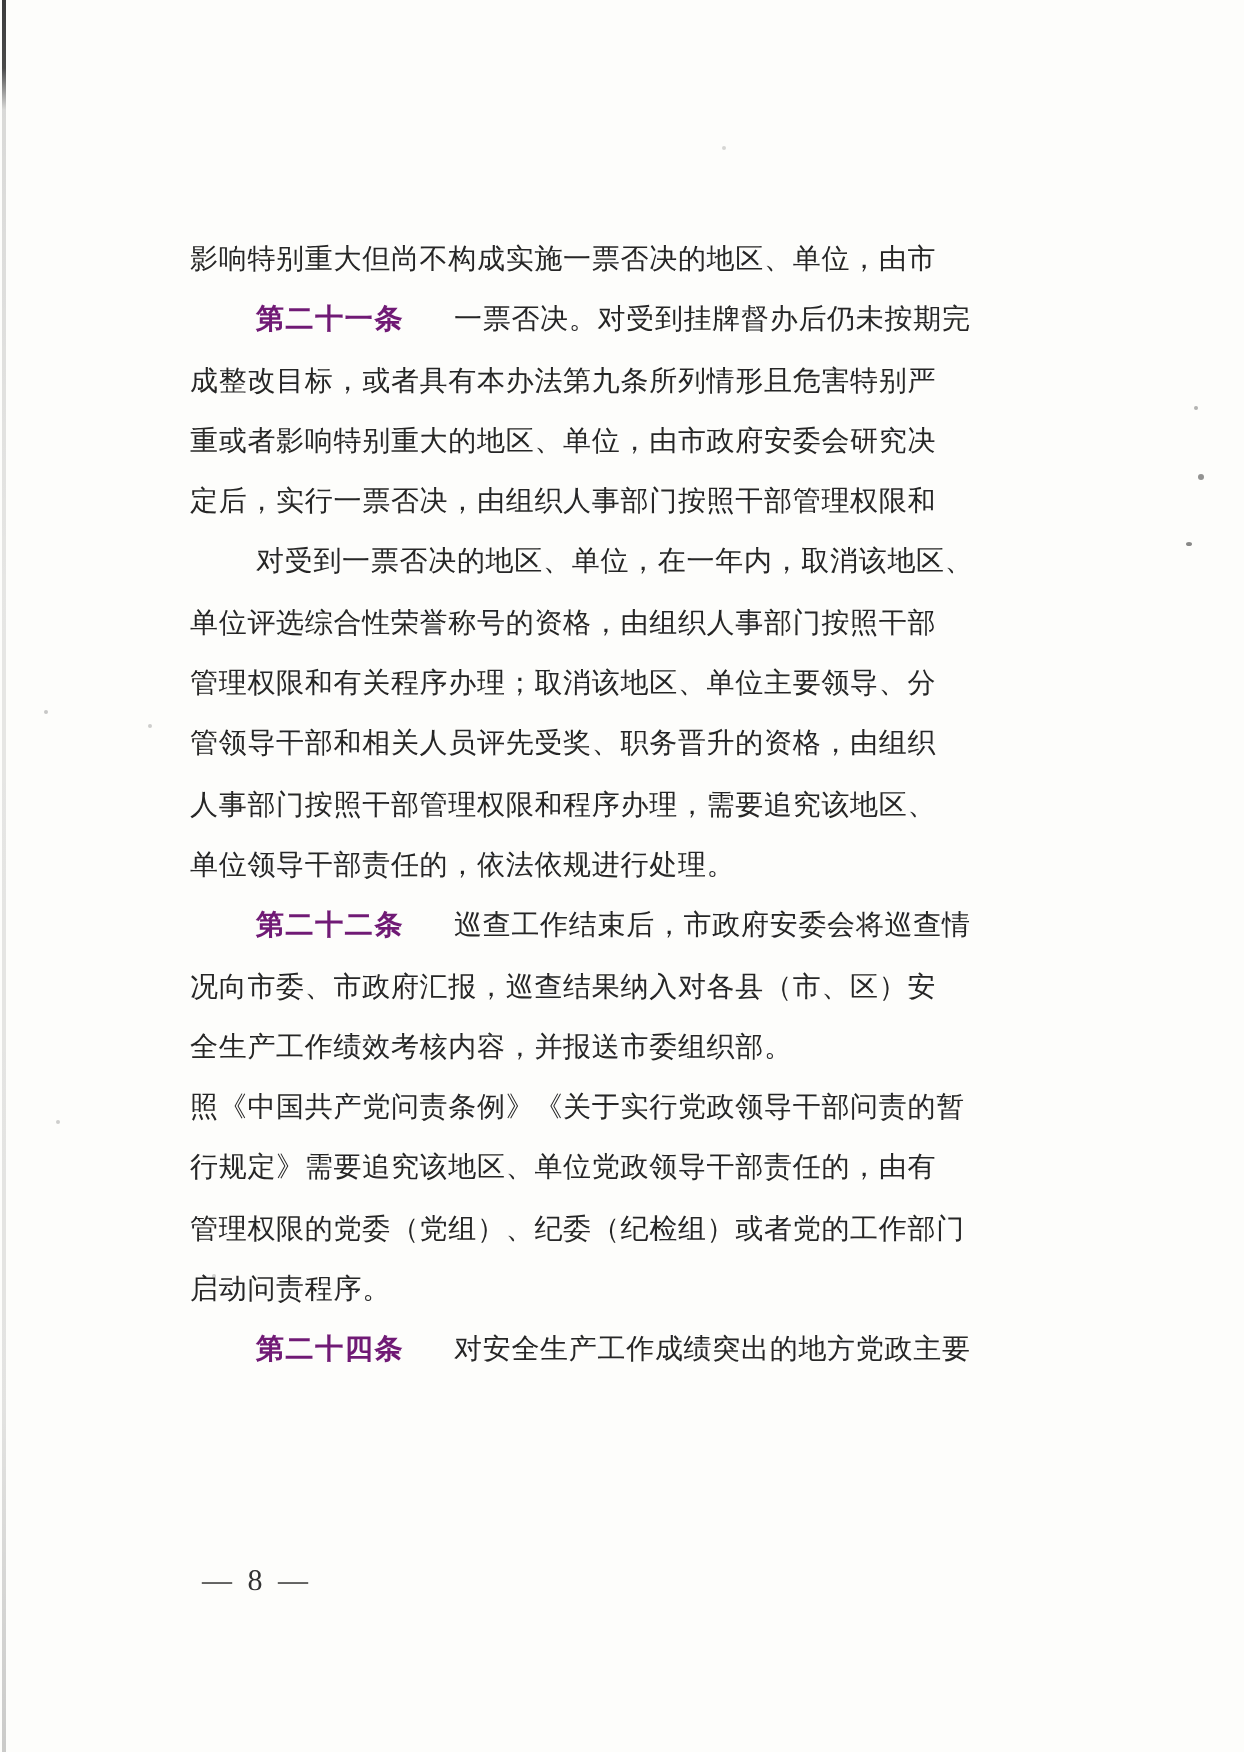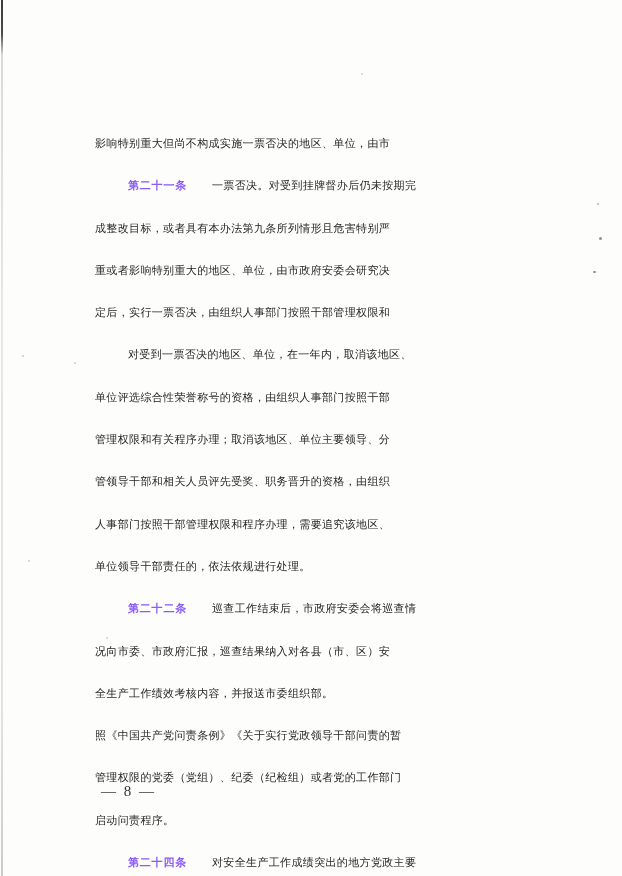--- a/index.html
+++ b/index.html
@@ -35,33 +35,32 @@
   }
   .text-block {
     position: absolute;
     left: 95px;
     top: 116px;
     width: 456px;
   }
   .line {
     height: 30.3px;
     line-height: 30.3px;
-    font-size: 11px;
+    font-size: 14px;
     letter-spacing: 0.35px;
     white-space: nowrap;
-    margin-top: 12px;
   }
   .line.indent {
     padding-left: 33px;
   }
   .article-no {
     font-weight: 700;
     letter-spacing: 0.8px;
     margin-right: 25px;
-    color: #8b5cf6;
+    color: #701a75;
   }
   .page-number {
     position: absolute;
     left: 101px;
     top: 783px;
     font-size: 15px;
     letter-spacing: 2px;
     color: #333333;
   }
   .speck {
@@ -93,20 +92,21 @@
       <div class="line indent"><span>对受到一票否决的地区、单位，在一年内，取消该地区、</span></div>
       <div class="line"><span>单位评选综合性荣誉称号的资格，由组织人事部门按照干部</span></div>
       <div class="line"><span>管理权限和有关程序办理；取消该地区、单位主要领导、分</span></div>
       <div class="line"><span>管领导干部和相关人员评先受奖、职务晋升的资格，由组织</span></div>
       <div class="line"><span>人事部门按照干部管理权限和程序办理，需要追究该地区、</span></div>
       <div class="line"><span>单位领导干部责任的，依法依规进行处理。</span></div>
       <div class="line indent"><span class="article-no">第二十二条</span><span>巡查工作结束后，市政府安委会将巡查情</span></div>
       <div class="line"><span>况向市委、市政府汇报，巡查结果纳入对各县（市、区）安</span></div>
       <div class="line"><span>全生产工作绩效考核内容，并报送市委组织部。</span></div>
       <div class="line"><span>照《中国共产党问责条例》《关于实行党政领导干部问责的暂</span></div>
+      <div class="line"><span>行规定》需要追究该地区、单位党政领导干部责任的，由有</span></div>
       <div class="line"><span>管理权限的党委（党组）、纪委（纪检组）或者党的工作部门</span></div>
       <div class="line"><span>启动问责程序。</span></div>
       <div class="line indent"><span class="article-no">第二十四条</span><span>对安全生产工作成绩突出的地方党政主要</span></div>
     </div>
 
   <div class="page-number">— 8 —</div>
 
   <div class="speck s1"></div>
   <div class="speck s2"></div>
   <div class="speck s3"></div>

